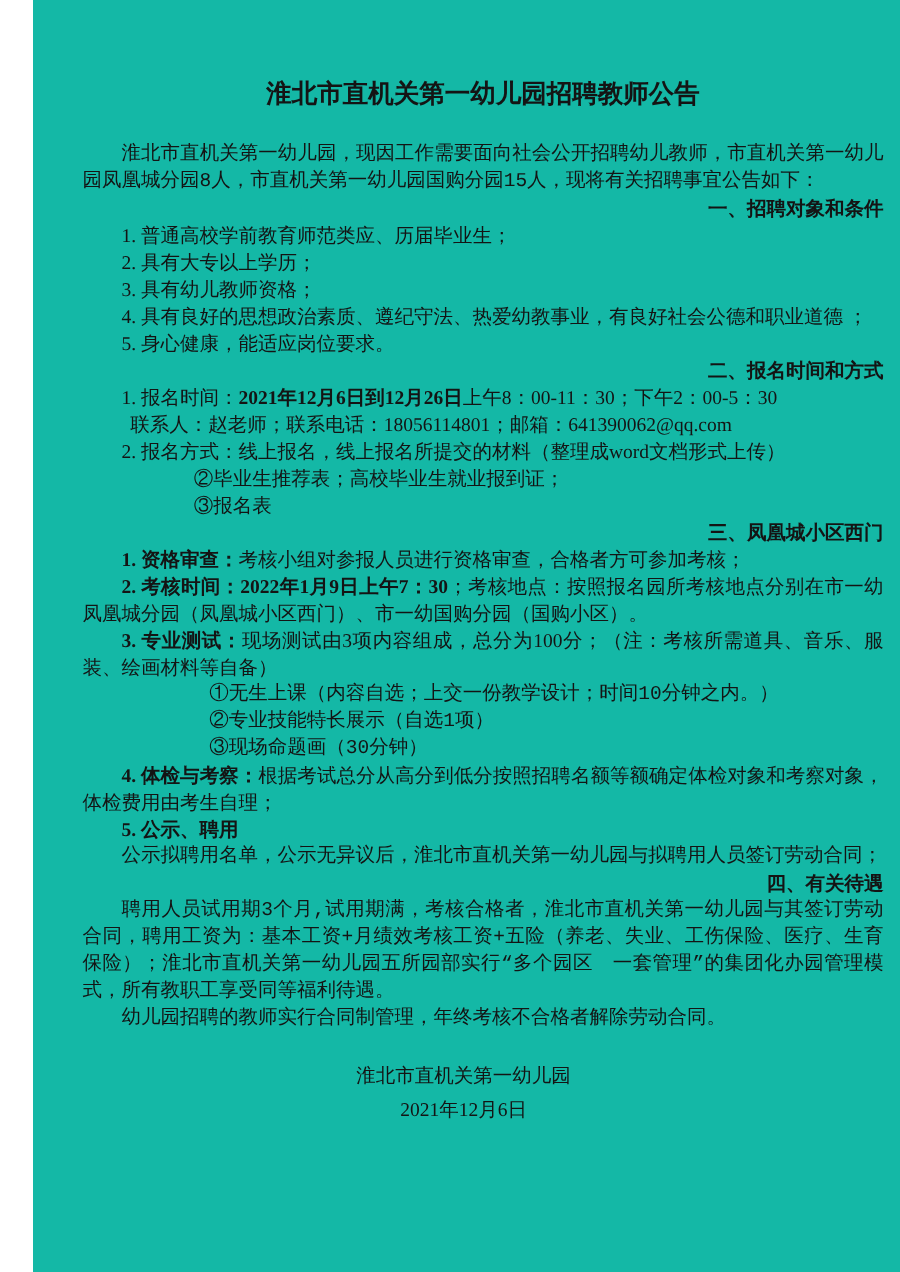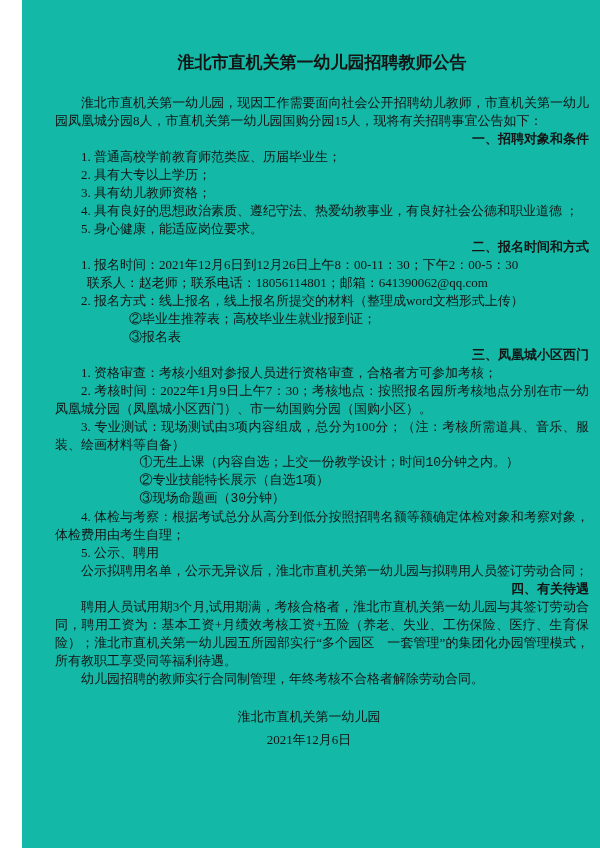--- a/index.html
+++ b/index.html
@@ -10,27 +10,27 @@
     font-family:"Liberation Serif","DejaVu Serif",serif;
     font-size:13px;line-height:18px;
     overflow:hidden;
     margin-left:22px;
   }
   .title{
     margin:0 0 20px 0;
     font-size:17px;line-height:22px;
     font-weight:bold;text-align:center;
   }
-  .para{margin:0;text-indent:2em;text-align:justify;}
+  .para{margin:0;text-indent:2em;text-align:justify;font-family:Liberation Mono, monospace;}
   .h{font-weight:bold;text-align:right;}
   .item{text-indent:2em;text-align:justify;}
   .contact{padding-left:2.45em;}
   .sub2{padding-left:5.7em;}
   .sub3{padding-left:6.5em;font-family:Liberation Mono, monospace;}
-  .b{font-weight:normal;}
+  .b{font-weight:bold;}
   .footer{margin-top:17px;text-align:center;padding-right:26px;line-height:23px;}
 </style>
 </head>
 <body>
 
 <div class="page">
 
   <h1 class="title">淮北市直机关第一幼儿园招聘教师公告</h1>
 
   <p class="para">淮北市直机关第一幼儿园，现因工作需要面向社会公开招聘幼儿教师，市直机关第一幼儿园凤凰城分园8人，市直机关第一幼儿园国购分园15人，现将有关招聘事宜公告如下：</p>

